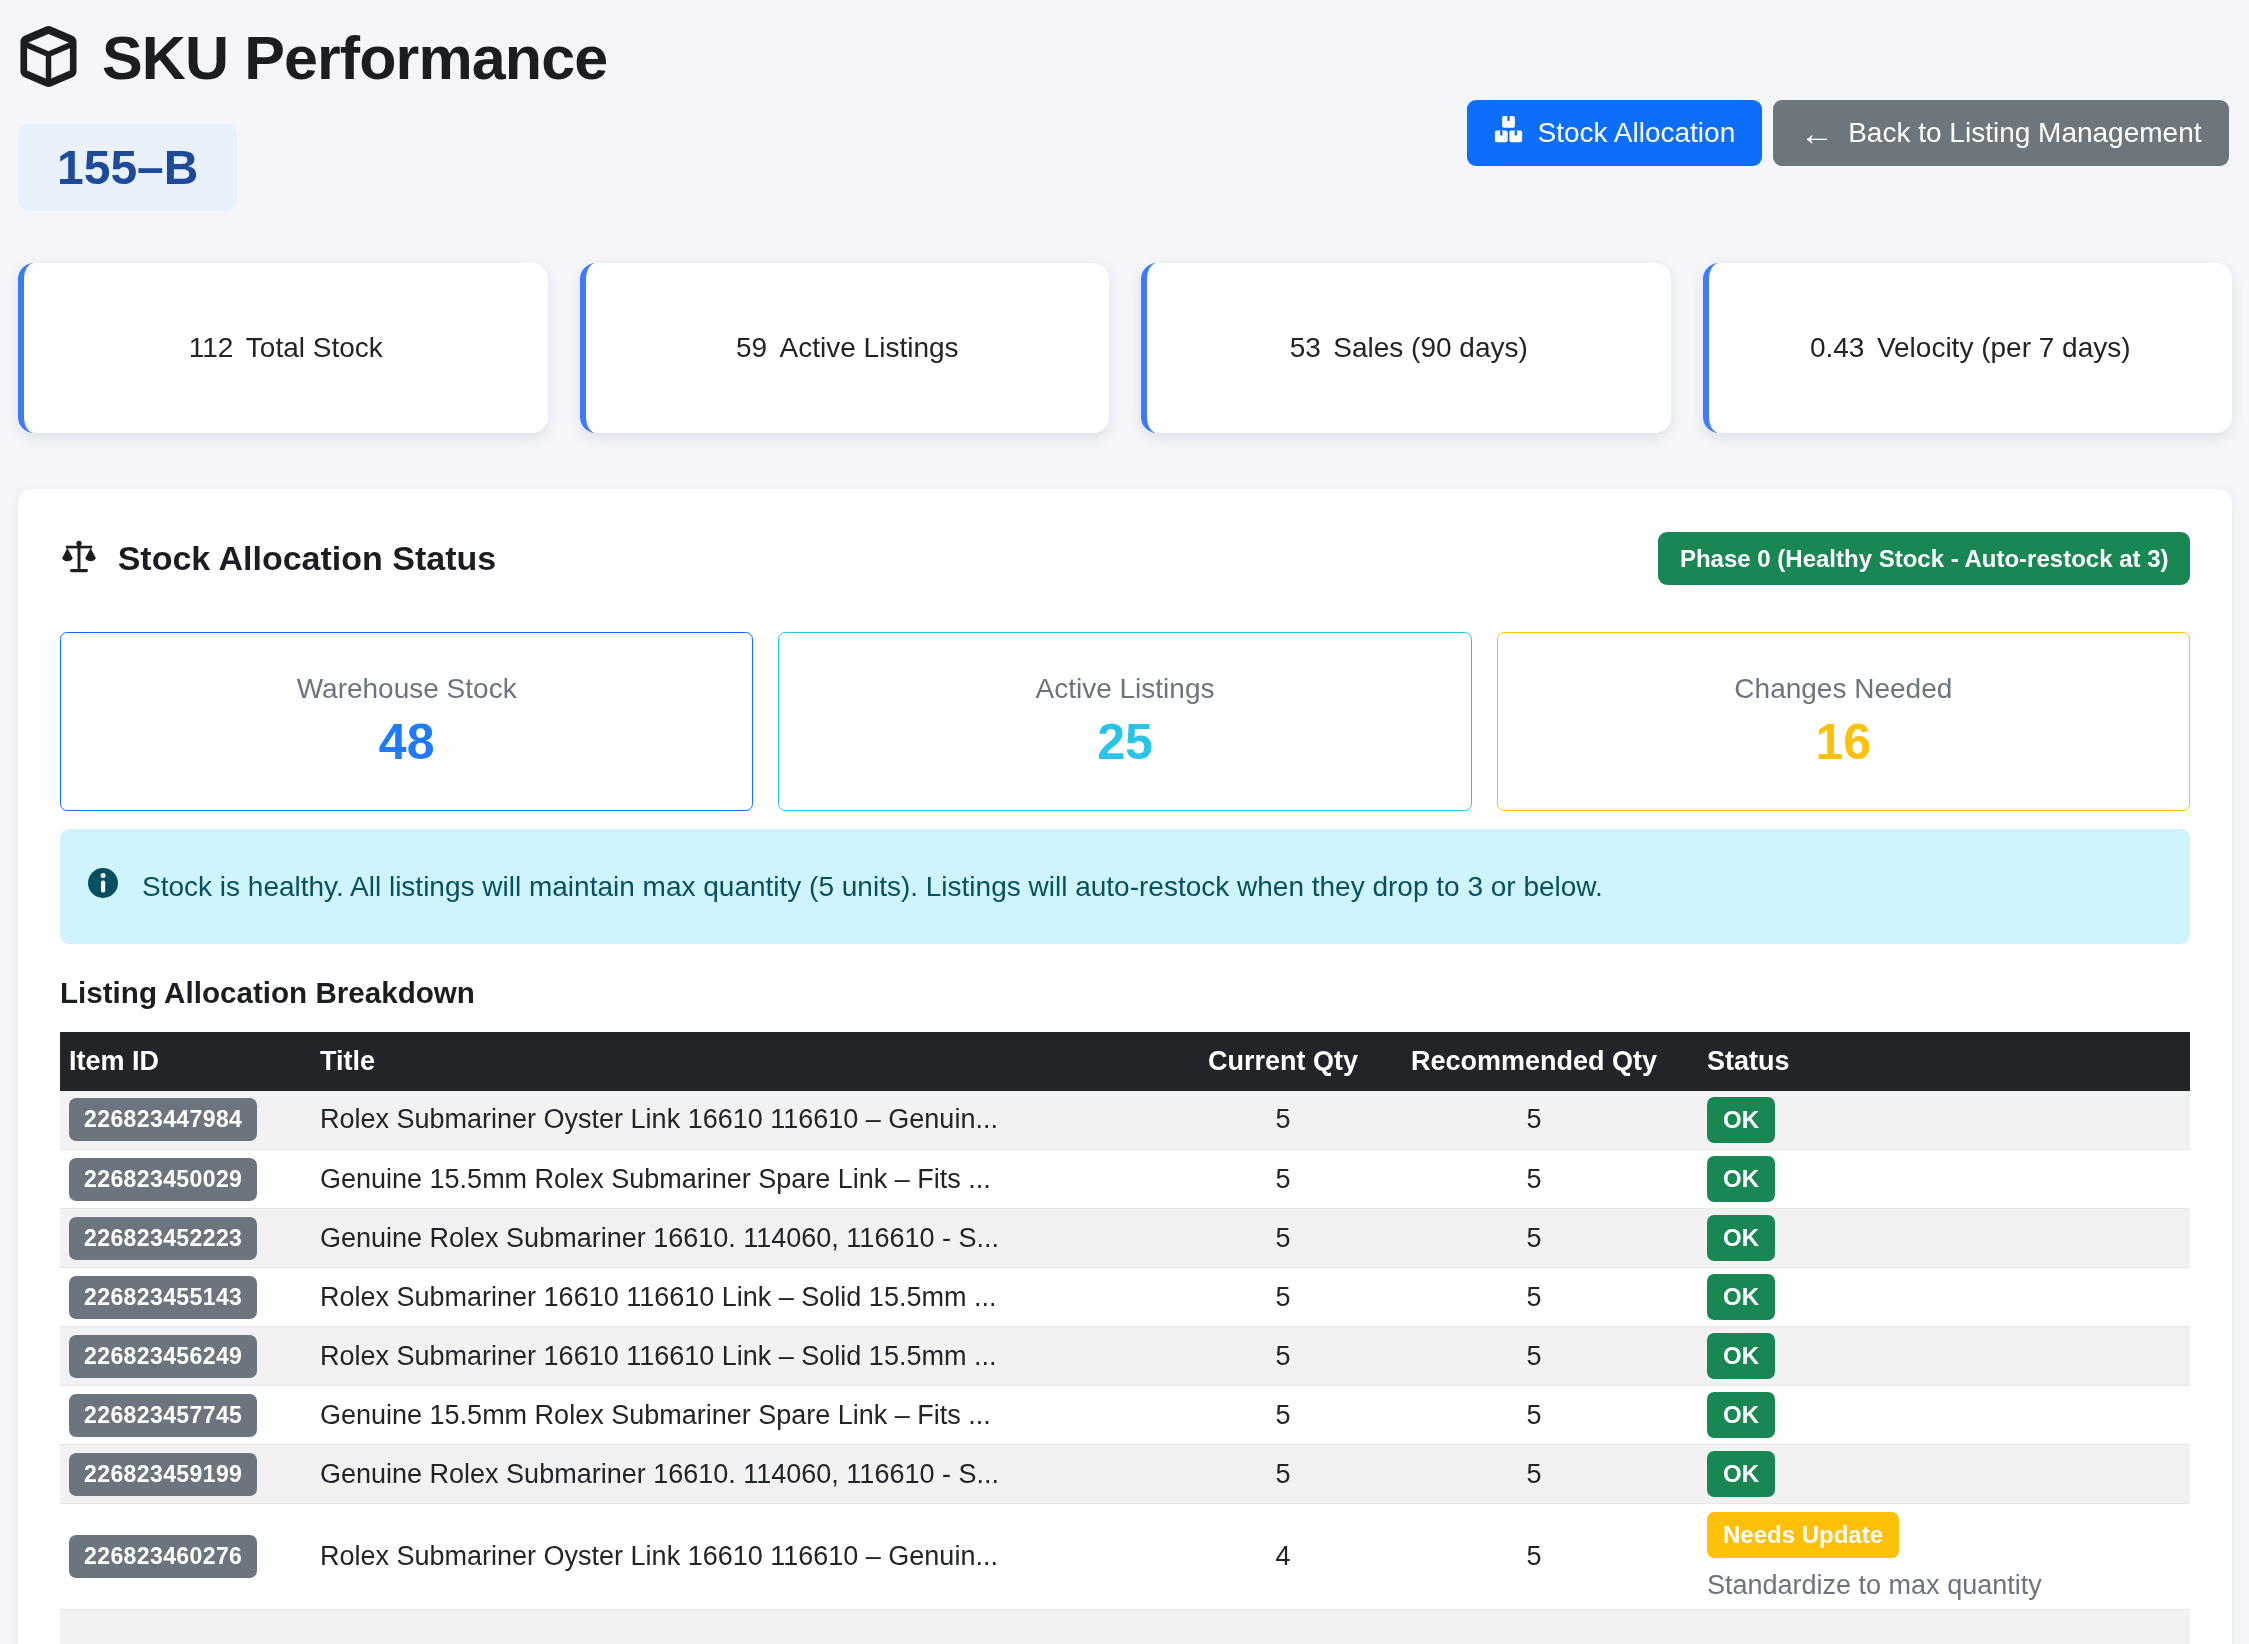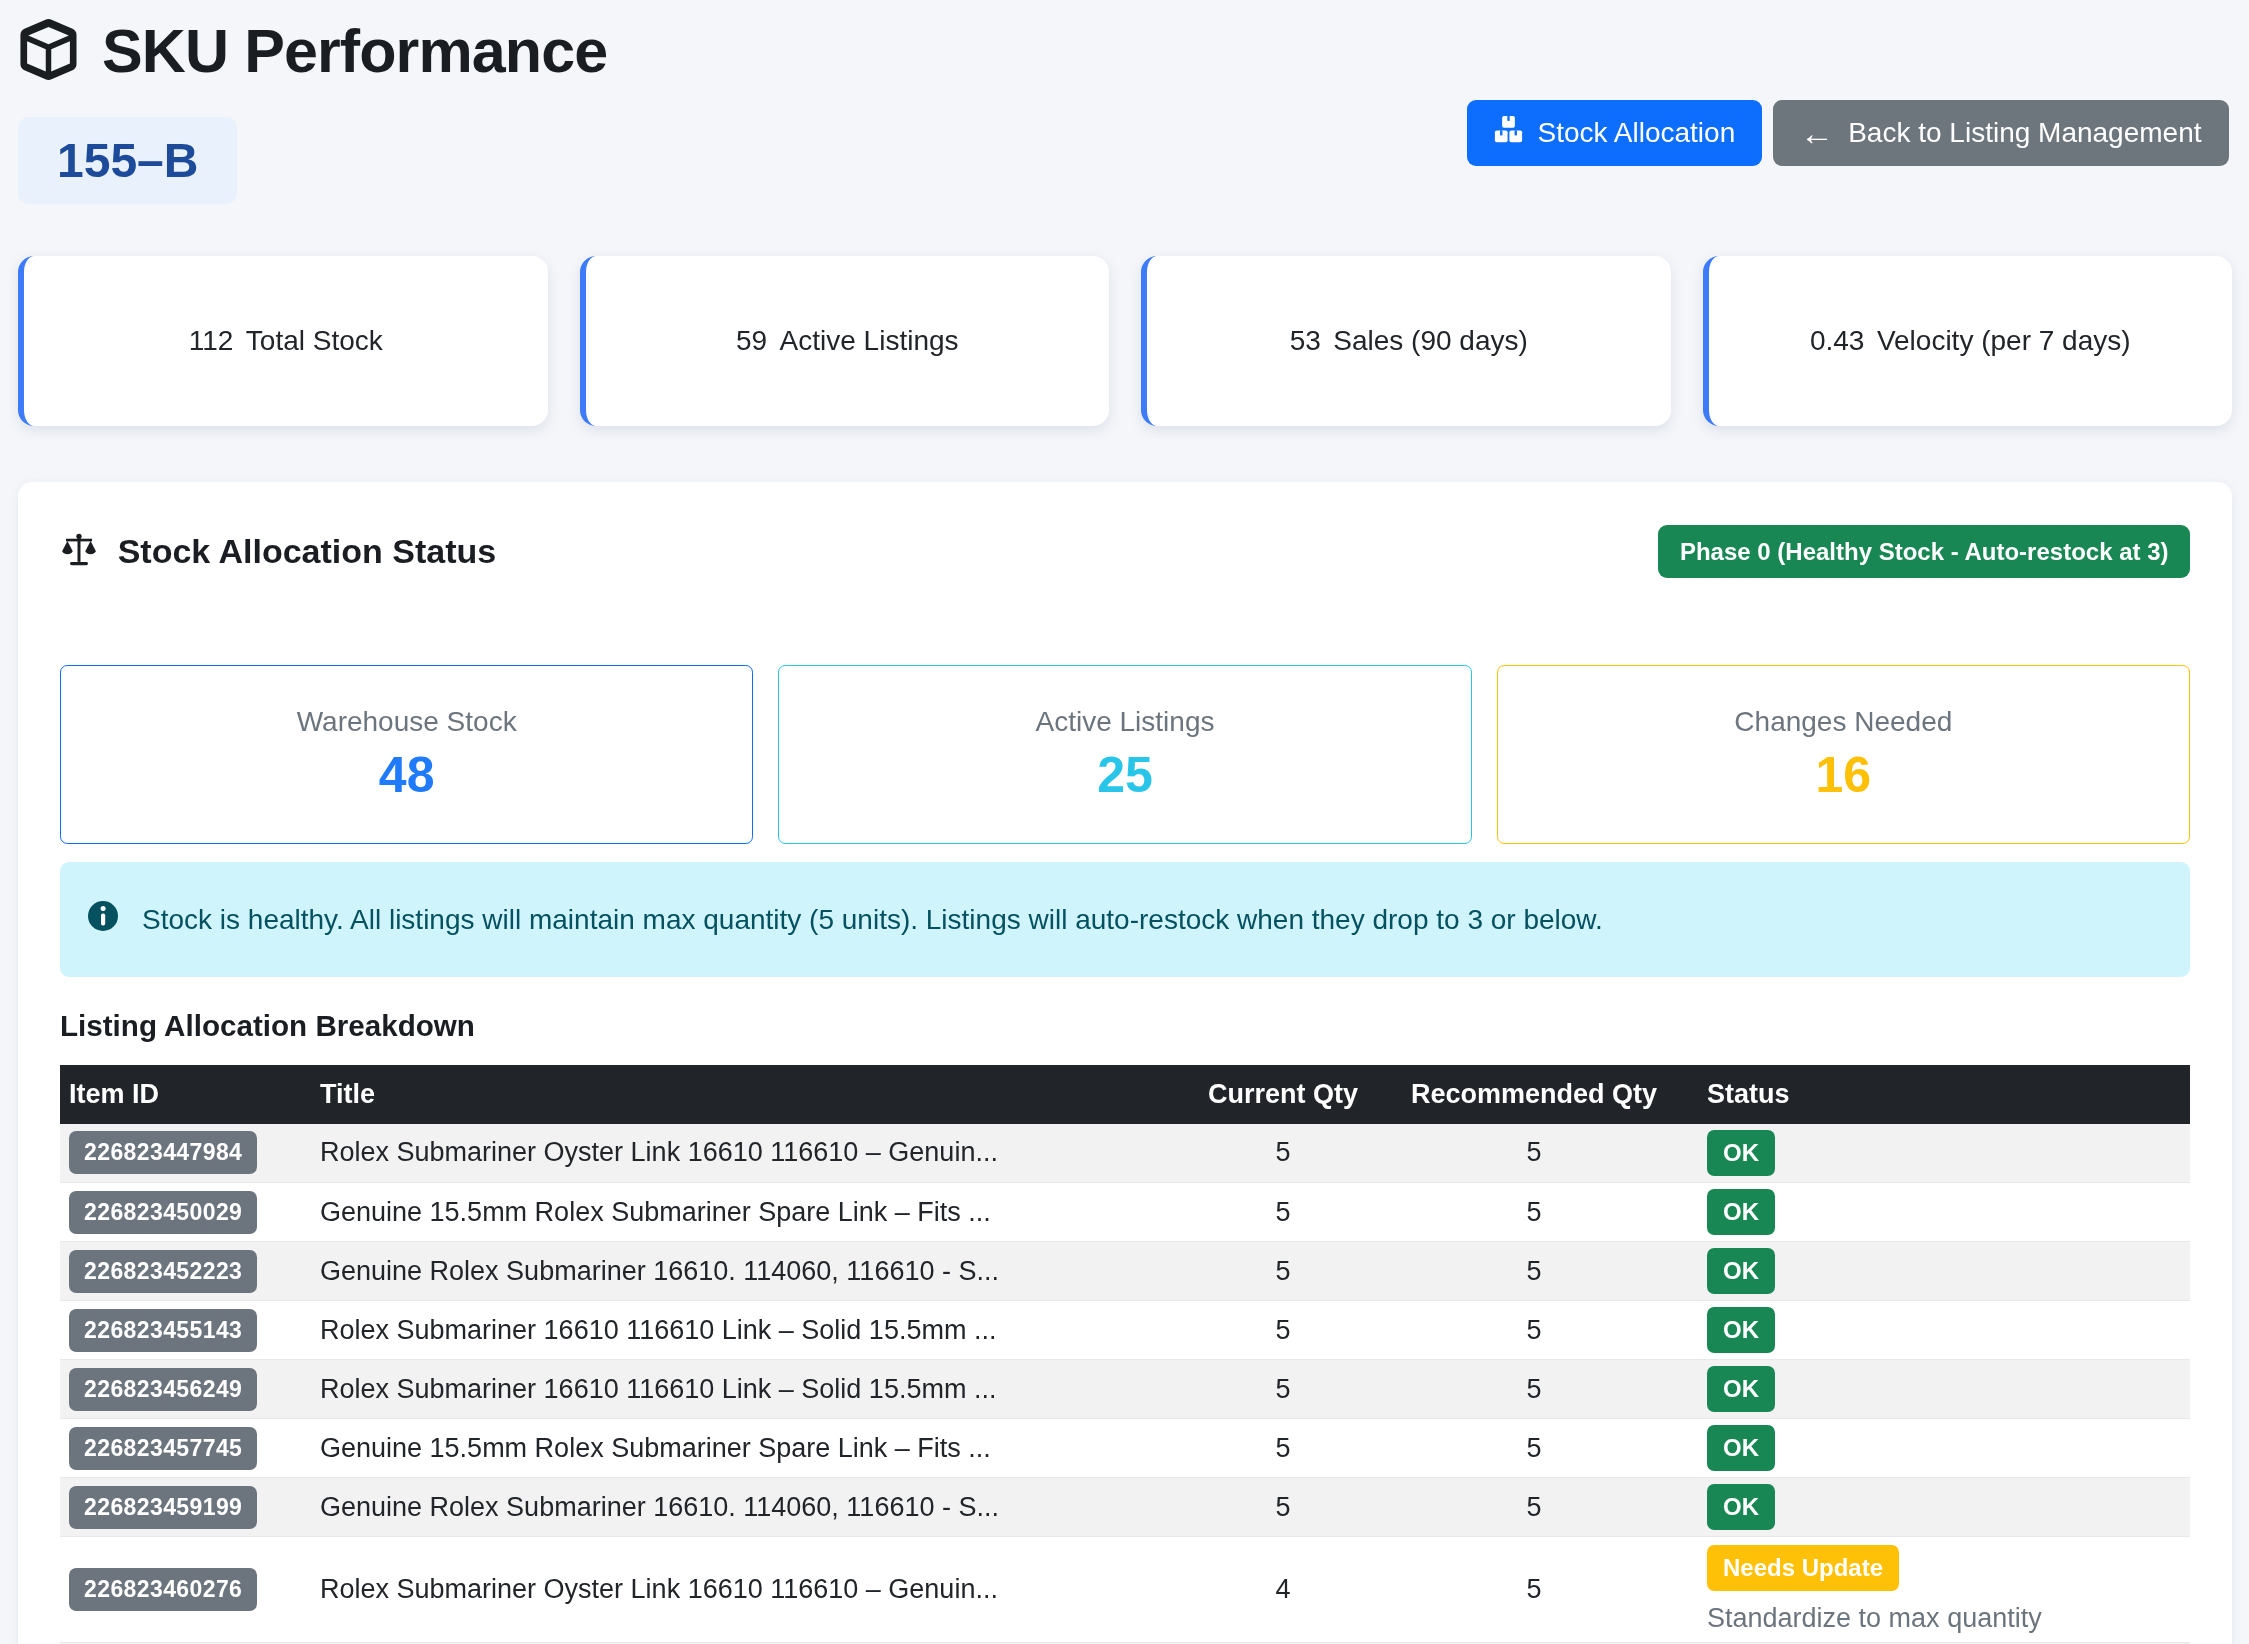--- a/index.html
+++ b/index.html
@@ -2,21 +2,21 @@
 <html style="font-size:14.3px"><head>
 <meta charset="utf-8">
 <style>
   * { margin:0; padding:0; box-sizing:border-box; }
   html,body { background:#f4f6fa; }
   body {
     width:2250px; height:1644px; overflow:hidden;
     font-family:"Liberation Sans", sans-serif;
     color:#212529;
   }
-  .page { width:2250px; height:1644px; padding:8px 18px 0; position:relative; }
+  .page { width:2250px; height:1644px; padding:15px 18px 0; position:relative; }
 
   
   .title-row { display:flex; align-items:center; gap:23px; height:86px; }
   .title-row h1 { font-size:61px; font-weight:700; color:#1a1e22; letter-spacing:-0.9px; }
   .sku-badge {
     display:inline-block; margin-top:23px;
     background:#e9f2fc; color:#1d4a99;
     font-size:48px; font-weight:700;
     padding:16px 39px; border-radius:10.7px;
   }
@@ -54,21 +54,20 @@
   .phase-badge {
     background:#198754; color:#fff; font-size:24px; font-weight:700;
     padding:12.5px 21.5px; border-radius:9px;
   }
 
   .alloc-boxes { display:flex; gap:25px; margin-top:47px; }
   .alloc-box {
     flex:1; height:179px; border:1.8px solid; border-radius:7.2px;
     display:flex; flex-direction:column; align-items:center; justify-content:center; gap:8px;
     background:#fff;
-    margin-top:40px;
   }
   .alloc-box .alloc-label { font-size:28px; color:#6c757d; }
   .alloc-box .alloc-value { font-size:50px; font-weight:700; }
   .box-blue   { border-color:#0d6efd; }  .box-blue   .alloc-value { color:#1f7bfb; }
   .box-cyan   { border-color:#25c5e8; }  .box-cyan   .alloc-value { color:#29c5e8; }
   .box-yellow { border-color:#ffc107; }  .box-yellow .alloc-value { color:#ffc107; }
 
   .info-alert {
     margin-top:18px; background:#cff4fc; border-radius:9px;
     padding:38px 27px; display:flex; align-items:center; gap:23px;

